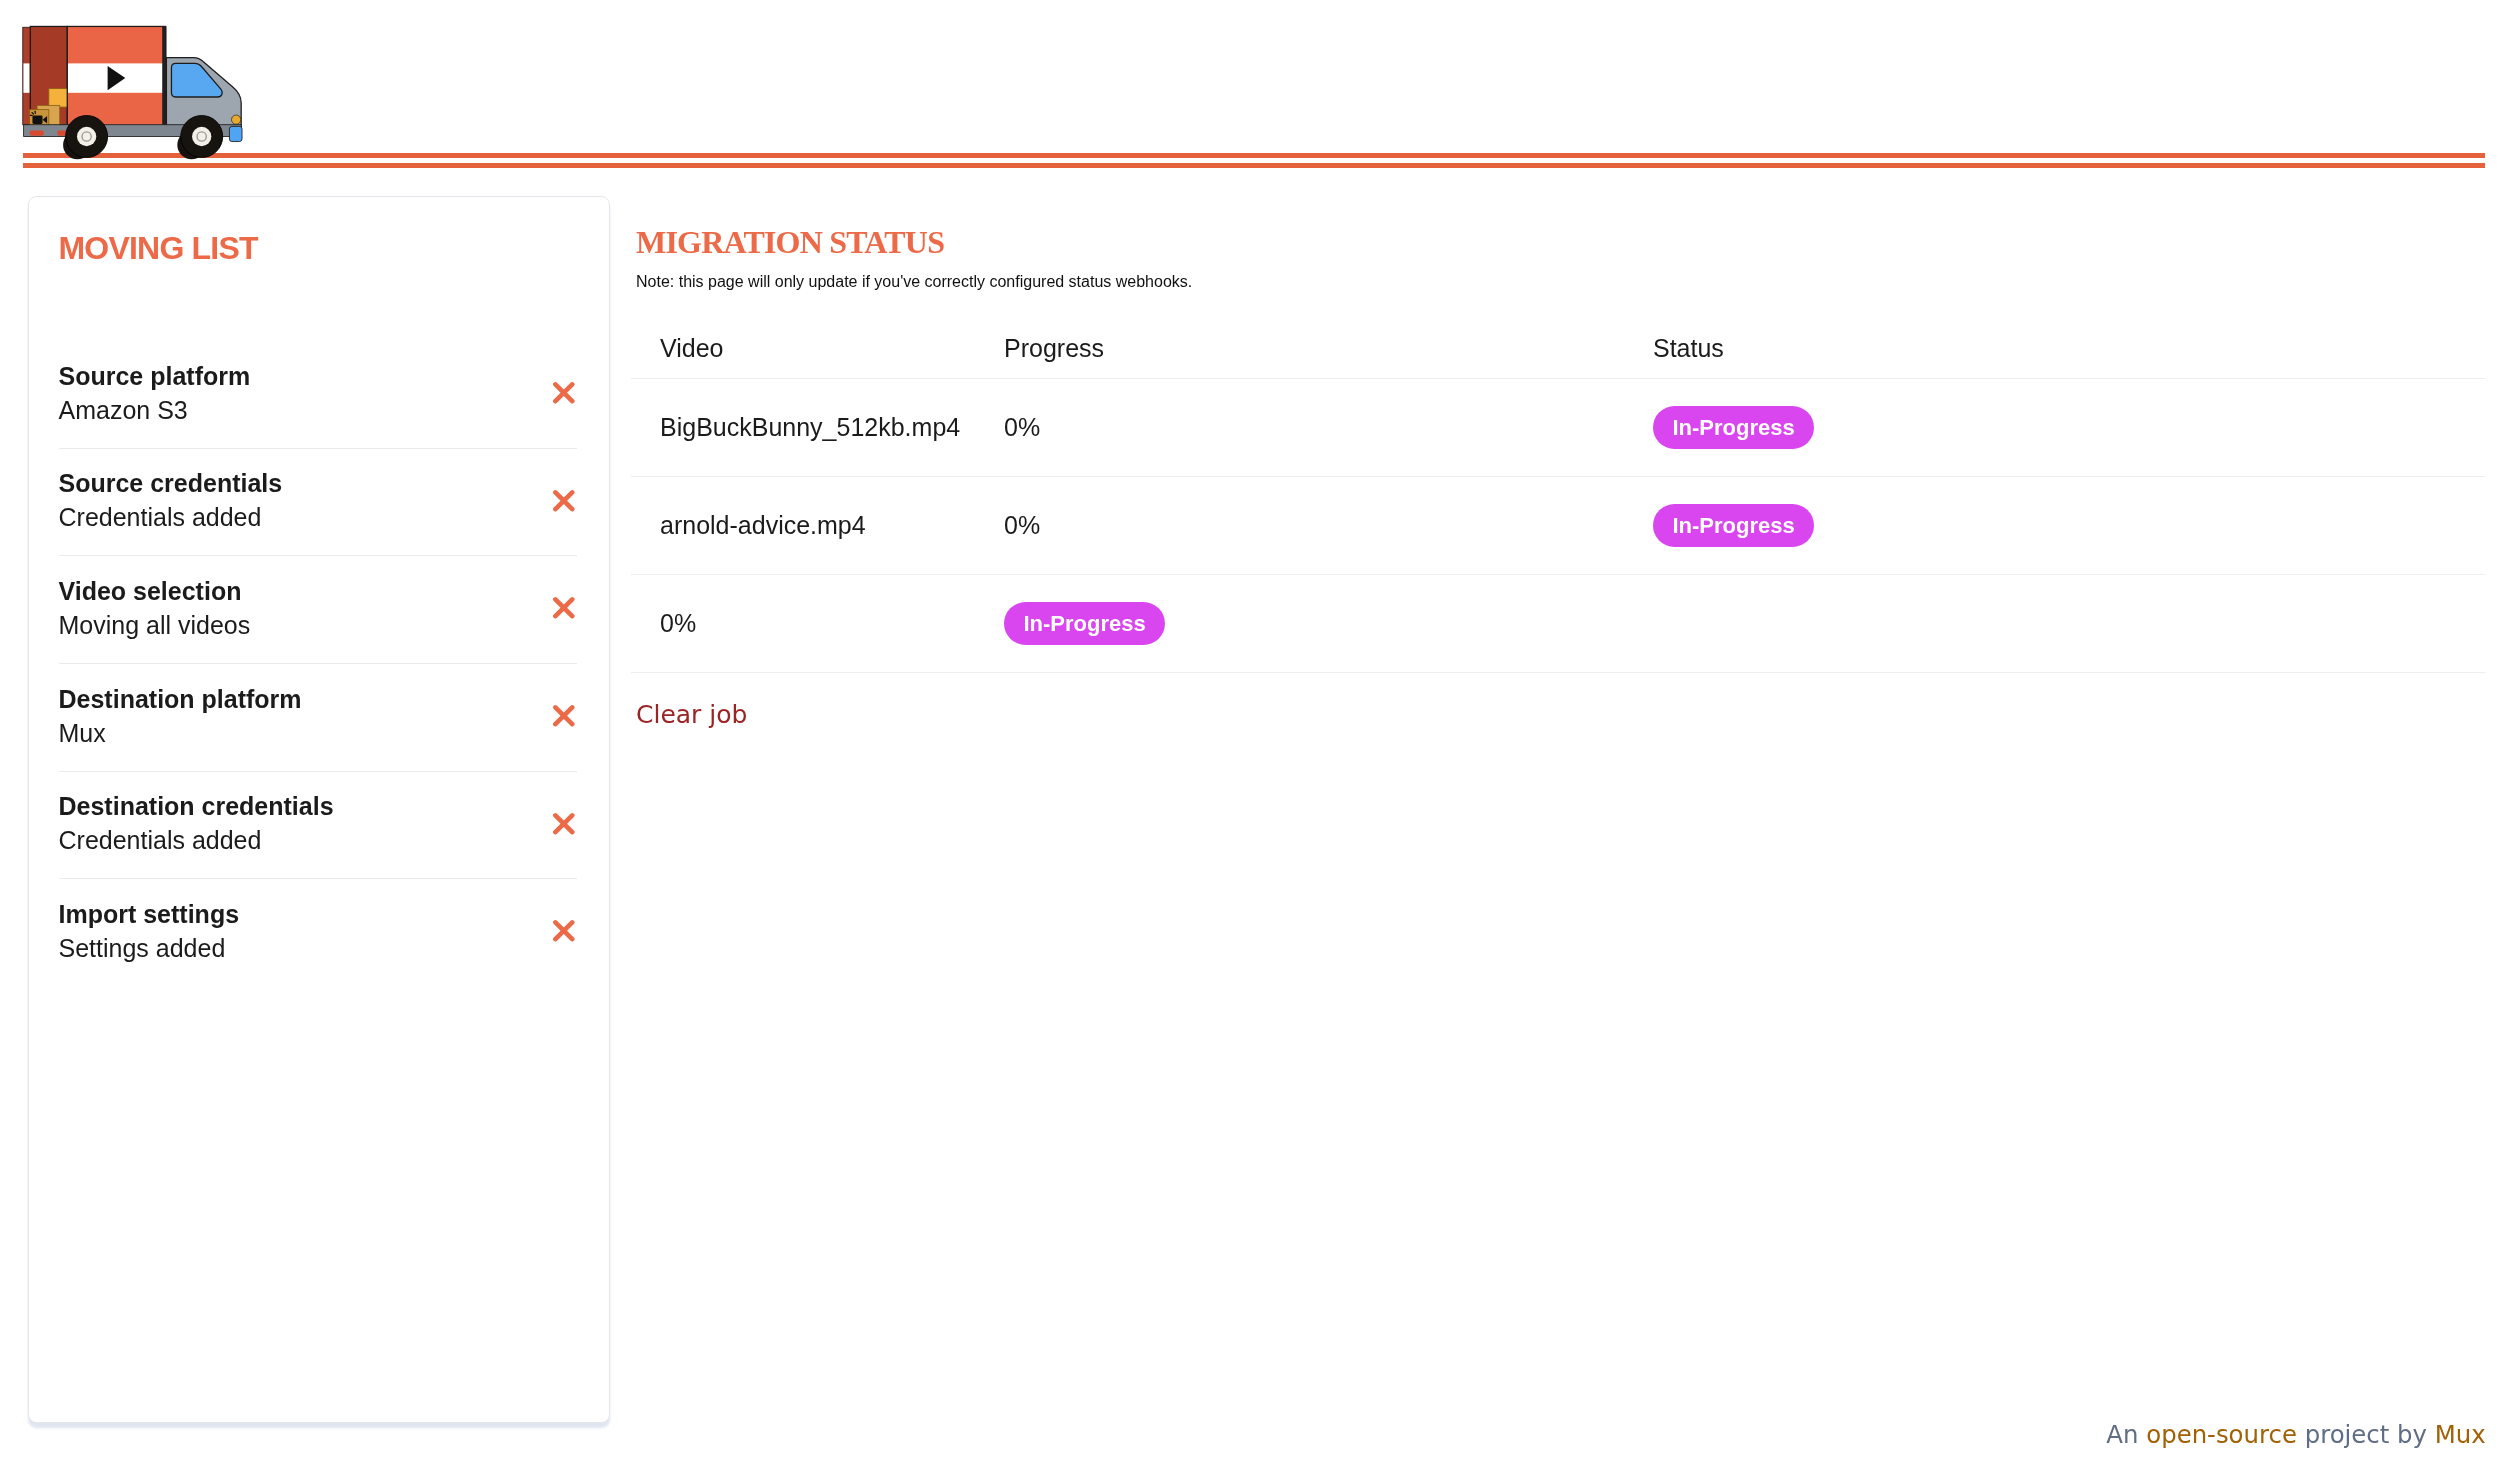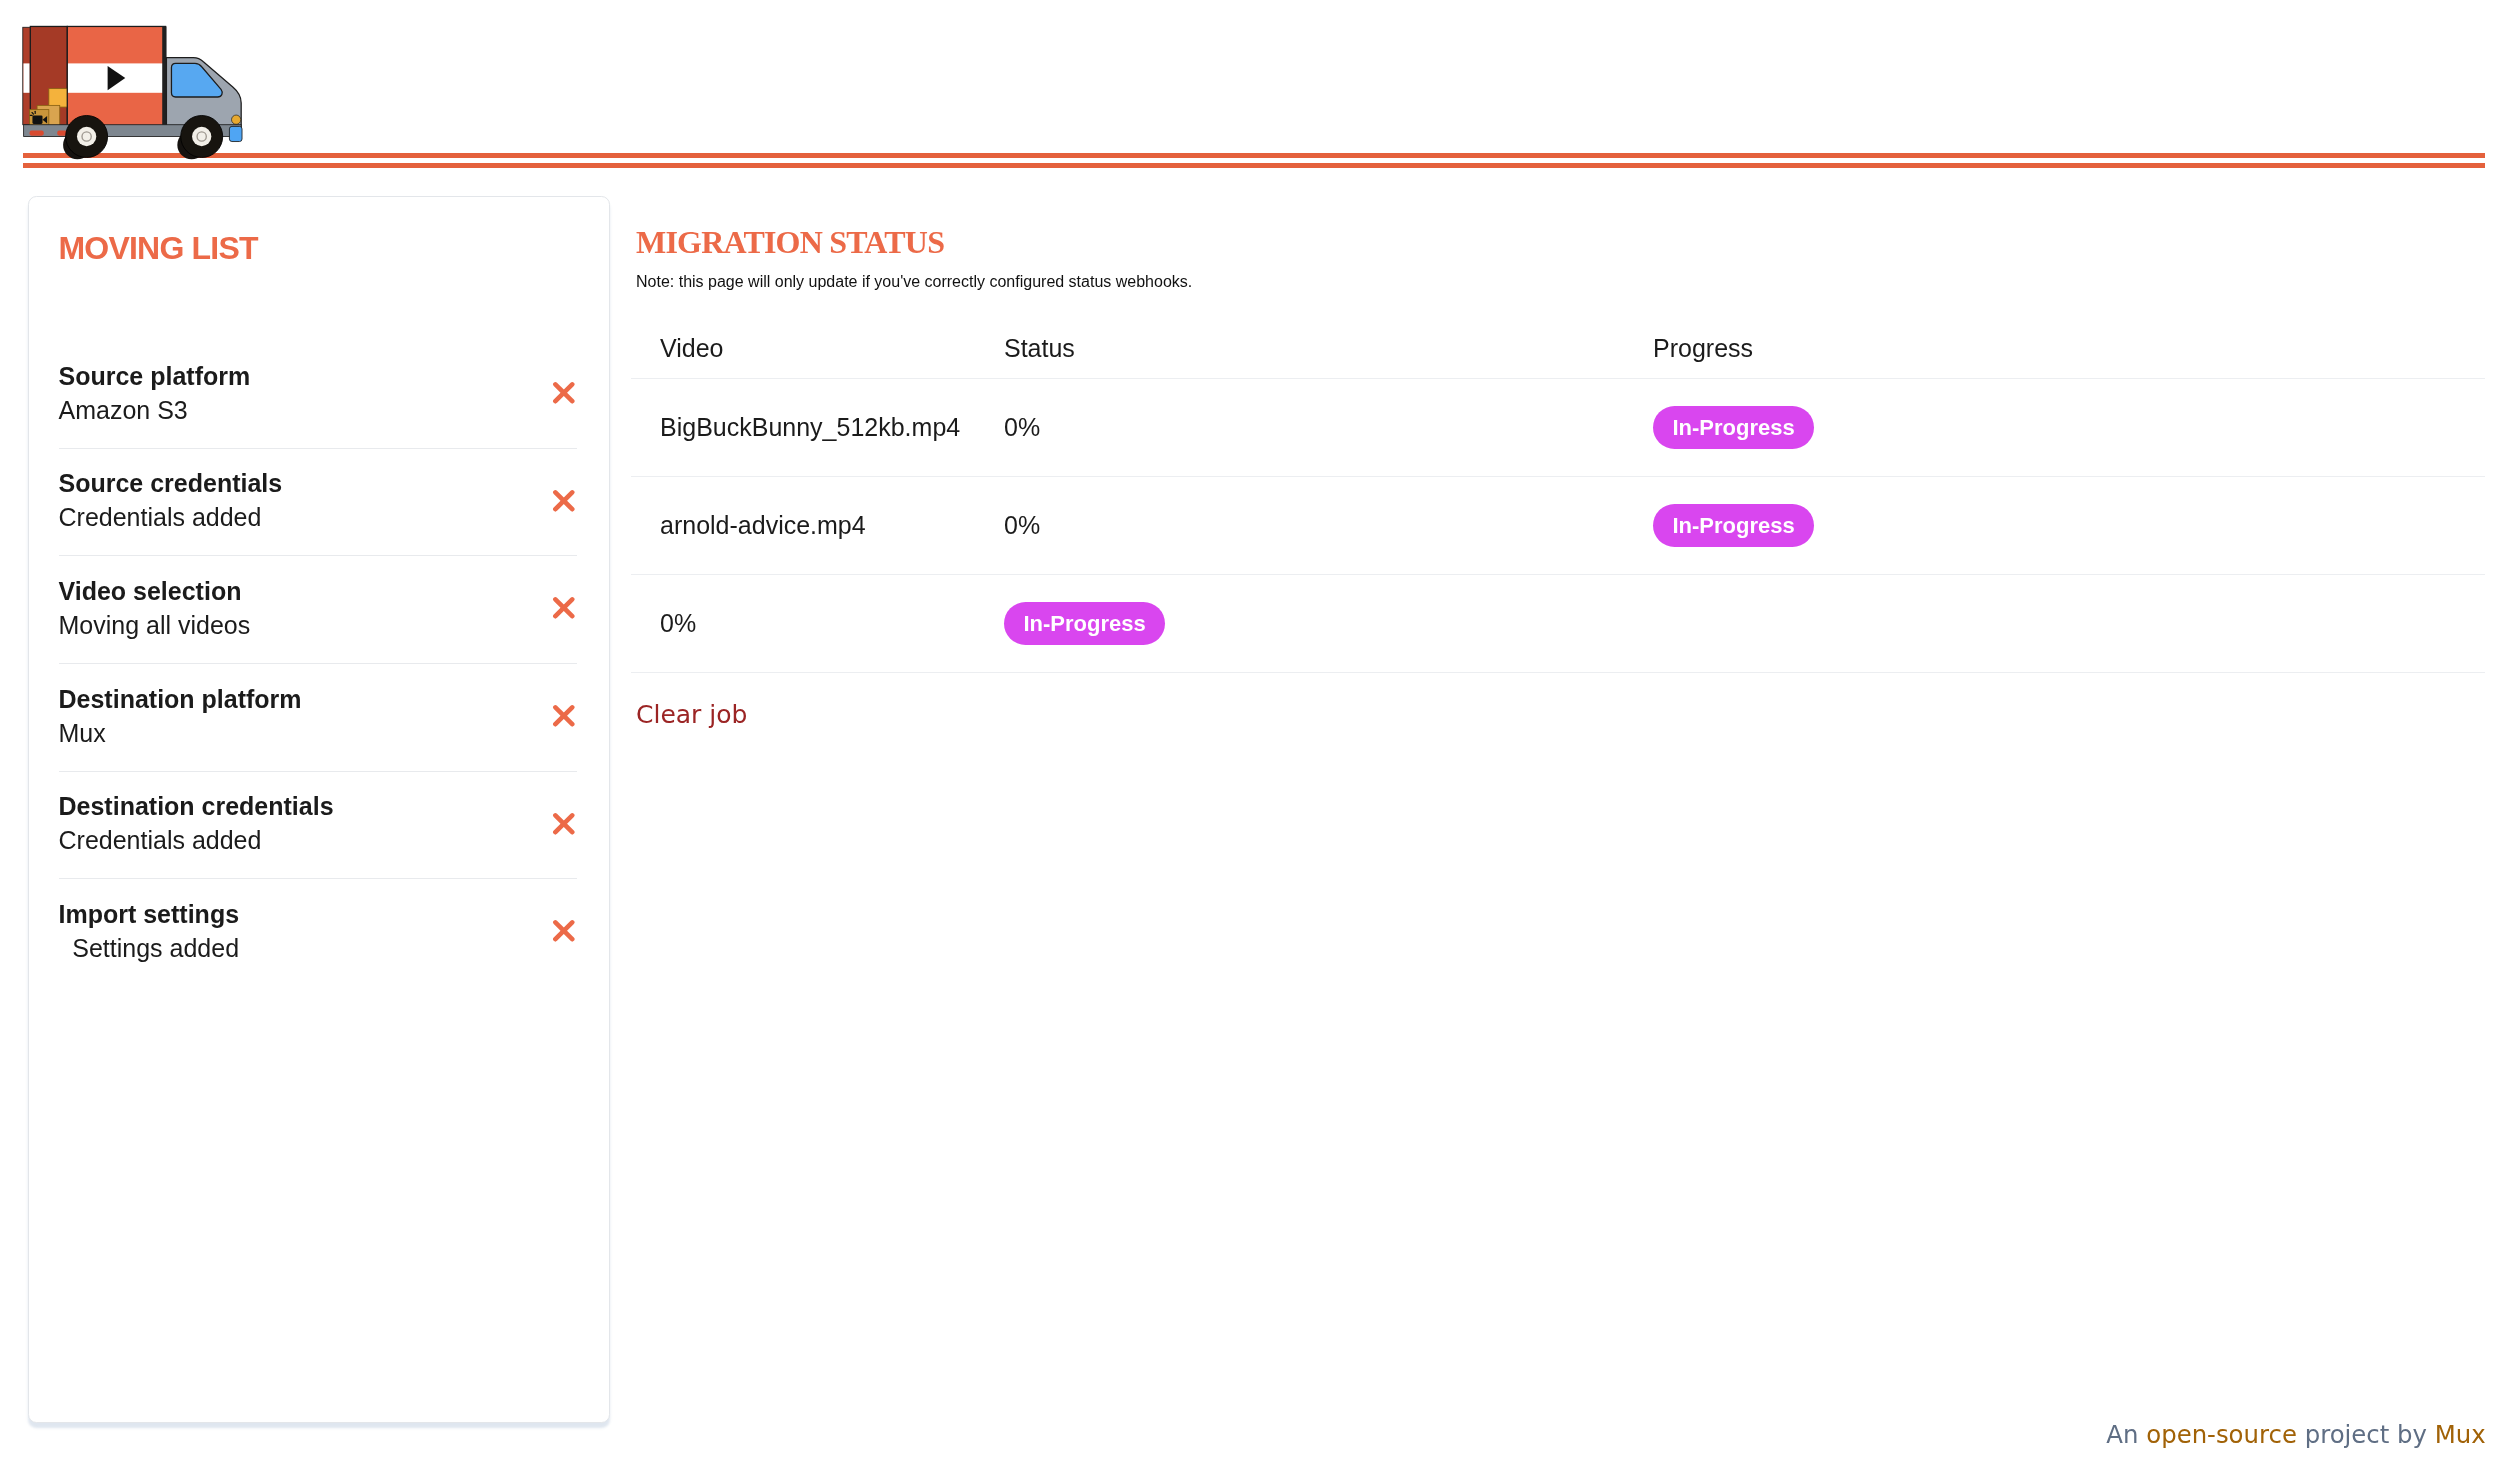--- a/index.html
+++ b/index.html
@@ -30,21 +30,21 @@
   }
   .sidebar h1 {
     color: #ec6a48; font-size: 32px; font-weight: 700; letter-spacing: -0.8px;
     line-height: 1; margin-bottom: 77px;
   }
   .mlist-item {
     display: flex; align-items: center; justify-content: space-between;
     padding: 17.7px 0 21px 0;
     border-bottom: 1.3px solid #e8eaed;
   }
-  .mlist-item:last-child { border-bottom: none; text-align: right; }
+  .mlist-item:last-child { border-bottom: none; }
   .mlist-text { line-height: 34px; font-size: 25px; }
   .mlist-title { font-weight: 700; display: block; }
   .mlist-value { font-weight: 400; display: block; }
   .x-btn { background: none; border: none; cursor: pointer; width: 23.6px; height: 23.6px; padding: 0; margin-right: 1.7px; flex: none; }
 
   
   .main { position: absolute; left: 631px; top: 226px; width: 1854px; }
   .main h2 {
     color: #ec6a48; font-size: 32px; font-weight: 700; letter-spacing: -0.8px;
     line-height: 1; margin-left: 5px; font-family: Liberation Serif, serif;
@@ -246,22 +246,22 @@
   </div>
 </aside>
 
 <main class="main">
   <h2>MIGRATION STATUS</h2>
   <p class="note">Note: this page will only update if you've correctly configured status webhooks.</p>
 
   <div class="table">
     <div class="thead">
       <div class="th">Video</div>
+      <div class="th">Progress</div>
       <div class="th">Status</div>
-      <div class="th">Progress</div>
     </div>
 
     <div class="trow">
       <div class="td td-video">
           <span>BigBuckBunny_512kb.mp4</span>
         </div>
       <div class="td">0%</div>
       <div class="td"><span class="badge">In-Progress</span></div>
     </div>
 

